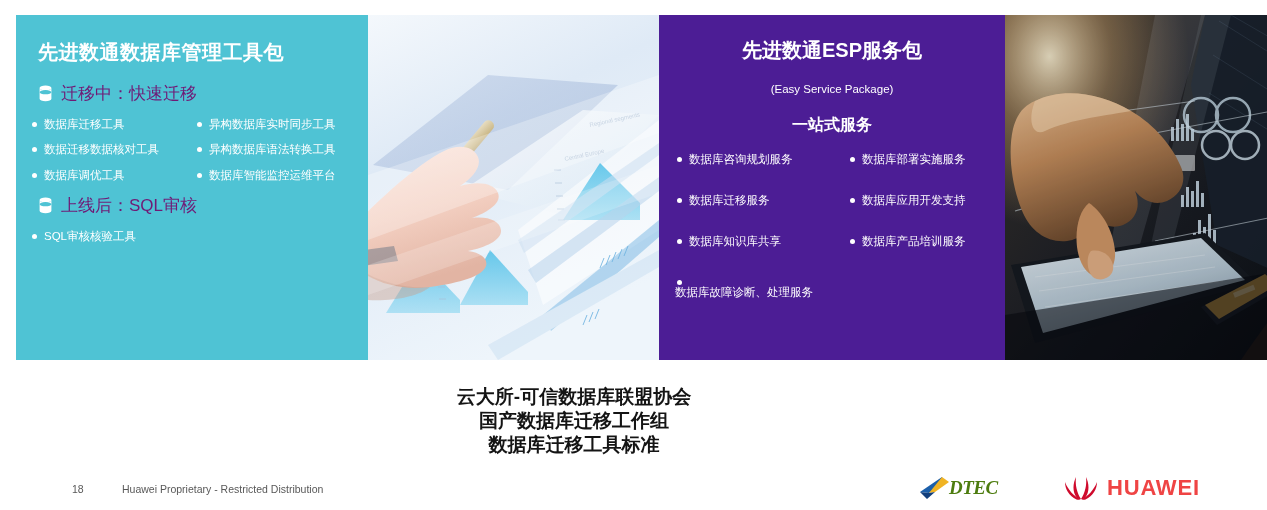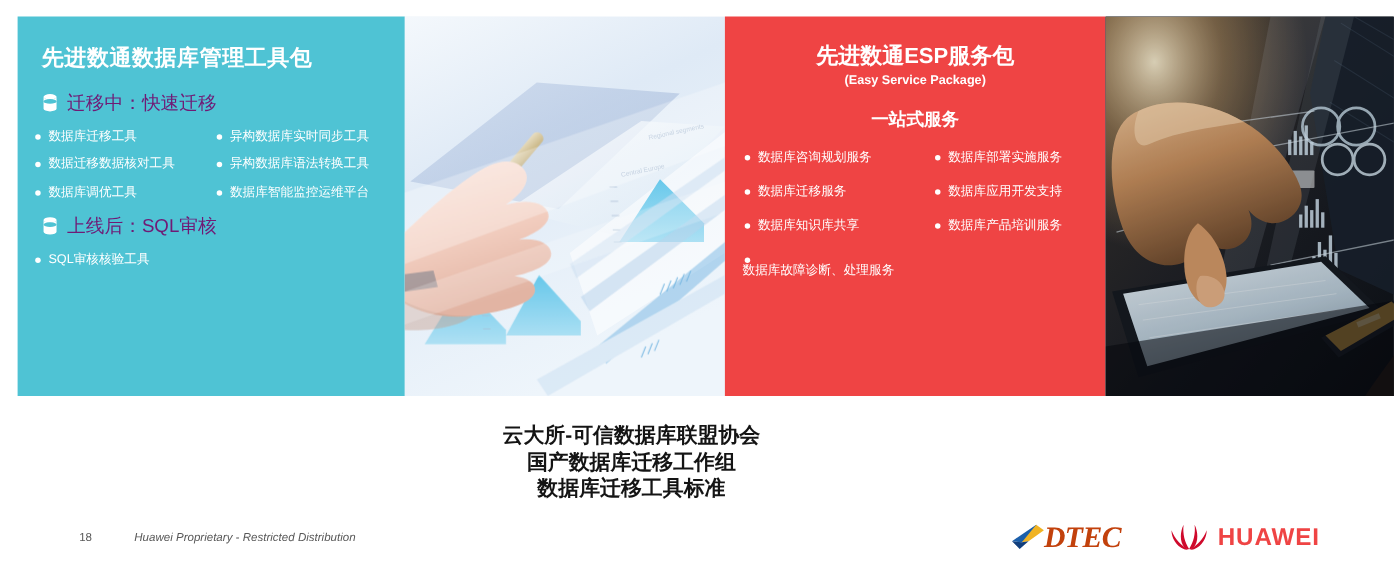--- a/index.html
+++ b/index.html
@@ -95,52 +95,52 @@
     background: #eef4fa;
   }
 
   
   .panel-red {
     position: absolute;
     left: 643px;
     top: 0;
     width: 346px;
     height: 345px;
-    background: #ef4444;
+    background: #4c1d95;
     color: #ffffff;
     box-sizing: border-box;
     padding-top: 22px;
   }
   .red-title {
     text-align: center;
     font-size: 20px;
     font-weight: bold;
     color: #ffffff;
     white-space: nowrap;
   }
   .red-sub {
     text-align: center;
     font-size: 11.5px;
-    font-weight: bold;
-    margin-top: 3px;
+    font-weight: normal;
+    margin-top: 19px;
     color: #ffffff;
     white-space: nowrap;
   }
   .red-band {
     text-align: center;
     font-size: 16px;
     font-weight: bold;
     margin-top: 20px;
     color: #ffffff;
     white-space: nowrap;
   }
   .red-grid {
     display: grid;
     grid-template-columns: 173px 1fr;
-    row-gap: 17px;
+    row-gap: 27px;
     margin: 16px 0 0 16px;
   }
   .rbi {
     display: flex;
     align-items: flex-start;
     font-size: 11.5px;
     line-height: 14px;
     color: #ffffff;
     white-space: nowrap;
   }
@@ -180,36 +180,35 @@
     font-size: 10.5px;
     color: #585858;
   }
   .footer-note {
     position: absolute;
     left: 122px;
     top: 483px;
     font-size: 10.5px;
     color: #585858;
     white-space: nowrap;
-    font-style: italic;
   }
   .logo-dtec {
     position: absolute;
     left: 918px;
     top: 472px;
     display: flex;
     align-items: center;
     height: 32px;
   }
   .dtec-word {
     font-family: "Liberation Serif", "DejaVu Serif", serif;
     font-style: italic;
     font-weight: bold;
-    font-size: 27px;
-    color: #c2410c;
+    font-size: 19px;
+    color: #4d7c0f;
     letter-spacing: -0.5px;
     margin-left: -3px;
   }
   .logo-huawei {
     position: absolute;
     left: 1063px;
     top: 474px;
     display: flex;
     align-items: center;
     height: 28px;

